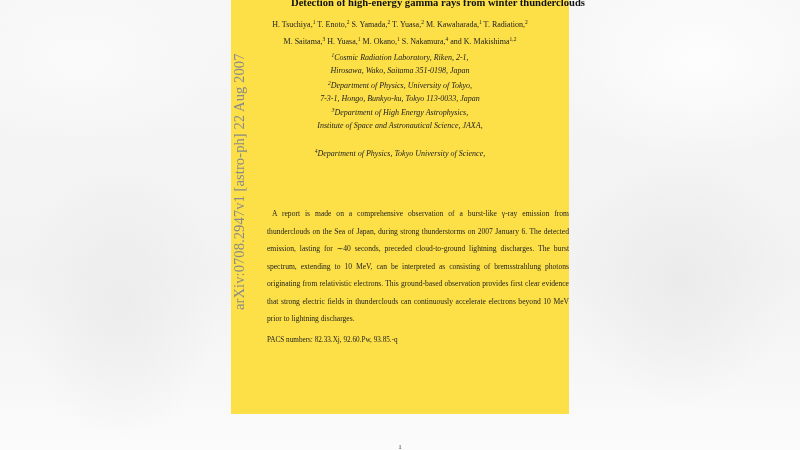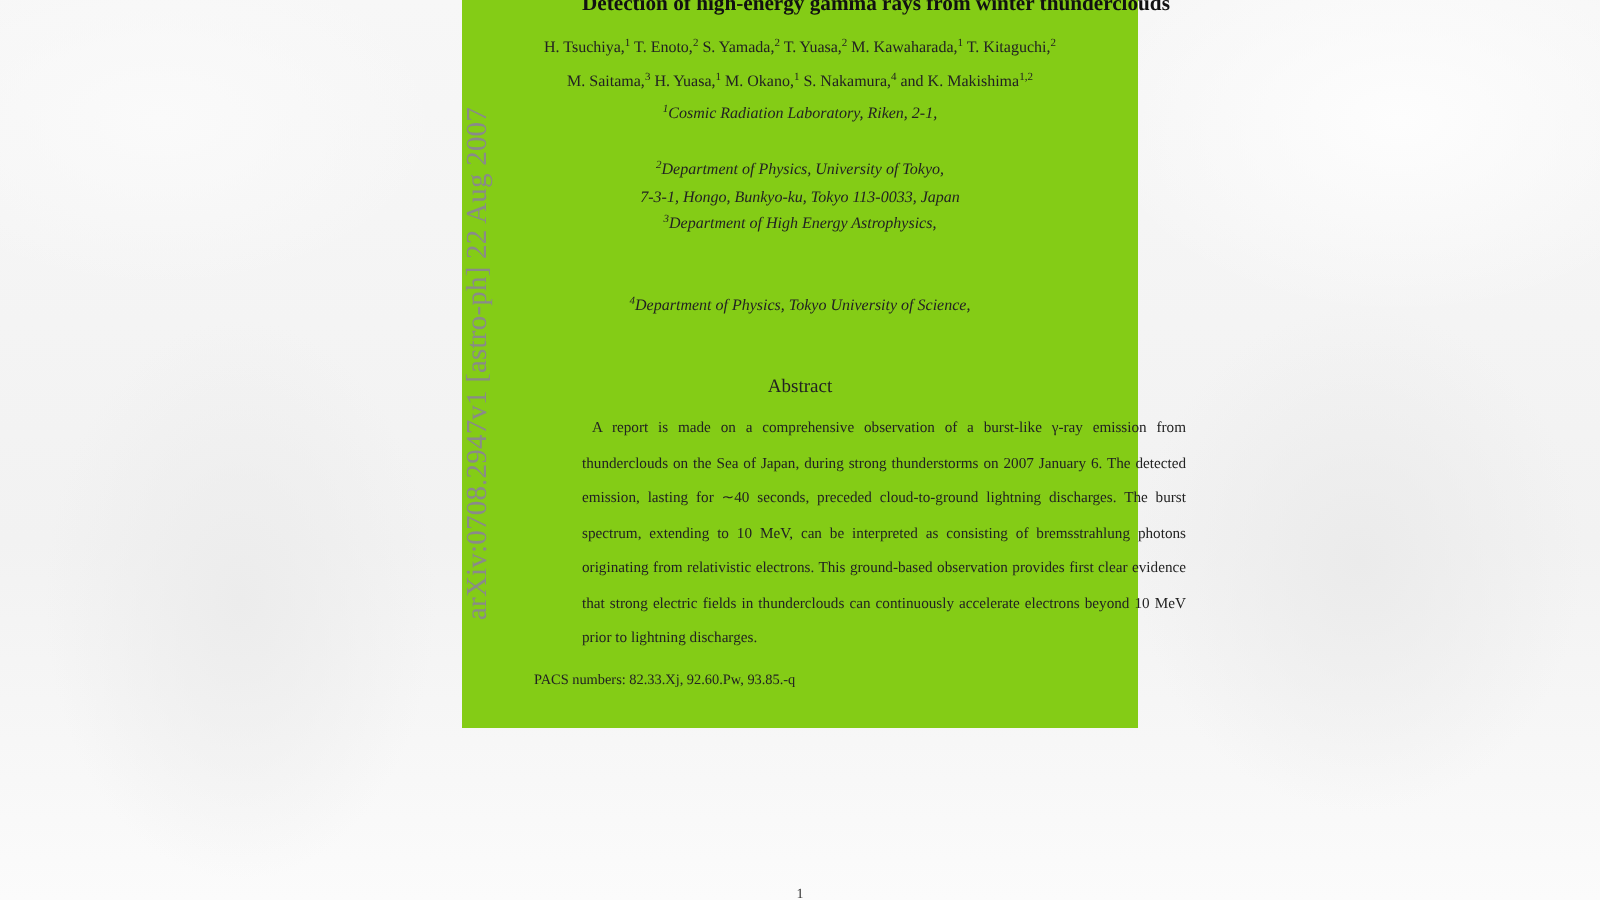--- a/index.html
+++ b/index.html
@@ -11,22 +11,22 @@
   .bg {
     position: absolute; inset: 0;
     background:
       radial-gradient(ellipse 140px 200px at 120px 300px, #ececec 0%, rgba(236,236,236,0) 70%),
       radial-gradient(ellipse 160px 180px at 680px 280px, #ebebeb 0%, rgba(235,235,235,0) 70%),
       radial-gradient(ellipse 200px 120px at 80px 60px, #fafafa 0%, rgba(250,250,250,0) 70%),
       radial-gradient(ellipse 220px 140px at 700px 60px, #fdfdfd 0%, rgba(253,253,253,0) 70%),
       linear-gradient(#f7f7f7, #f2f2f2 60%, #fbfbfb);
   }
   .page {
-    position: absolute; left: 231px; top: 0; width: 338px; height: 364px;
-    background: #84cc16; color: #111;
+    position: absolute; left: 231px; top: 0; width: 338px; height: 414px;
+    background: #fde047; color: #111;
   }
   .arxiv-stamp {
     position: absolute; left: 231px; top: 310px;
     transform-origin: 0 0; transform: rotate(-90deg);
     font-family: "Liberation Serif", serif; font-size: 14.5px; color: #8a8a8a;
     white-space: nowrap; letter-spacing: 0.1px;
   }
   .title {
     position: absolute; left: 0; width: 338px; top: -3px; text-align: center;
     font-family: "Liberation Serif", serif; font-weight: bold; font-size: 10.6px;
@@ -39,21 +39,21 @@
   }
   .line.it { font-style: italic; }
   .line sup { font-size: 5.5px; vertical-align: 3px; }
   .abstract-heading {
     position: absolute; left: 0; width: 338px; top: 189px; text-align: center;
     font-family: "Liberation Serif", serif; font-size: 9.5px; color: #222;
   }
   .abstract {
     position: absolute; left: 36px; width: 302px; top: 205px;
     font-family: "Liberation Serif", serif; font-size: 7.6px; color: #222;
-    line-height: 17.5px; text-align: justify; text-indent: 5px; margin-left: 24px;
+    line-height: 17.5px; text-align: justify; text-indent: 5px;
   }
   .pacs {
     position: absolute; left: 36px; top: 336px;
     font-family: "Liberation Serif", serif; font-size: 7.2px; color: #222;
   }
   .page-number {
     position: absolute; left: 0; width: 338px; top: 443px; text-align: center;
     font-family: "Liberation Serif", serif; font-size: 7px; color: #333;
   }
 </style>
@@ -64,40 +64,41 @@
 
 <div class="page">
   <div class="title">Detection of high-energy gamma rays from winter thunderclouds</div>
 
   <div class="line" style="top:19px;">
     <span>H. Tsuchiya,</span><sup>1</sup>
     <span>T. Enoto,</span><sup>2</sup>
     <span>S. Yamada,</span><sup>2</sup>
     <span>T. Yuasa,</span><sup>2</sup>
     <span>M. Kawaharada,</span><sup>1</sup>
-    <span>T. Kitaguchi,</span><sup>2</sup>
+    <span>T. Radiation,</span><sup>2</sup>
   </div>
   <div class="line" style="top:36px;">
     <span>M. Saitama,</span><sup>3</sup>
     <span>H. Yuasa,</span><sup>1</sup>
     <span>M. Okano,</span><sup>1</sup>
     <span>S. Nakamura,</span><sup>4</sup>
     <span>and K. Makishima</span><sup>1,2</sup>
   </div>
 
   <div class="line it" style="top:52px;"><sup>1</sup><span>Cosmic Radiation Laboratory, Riken, 2-1,</span></div>
+  <div class="line it" style="top:66px;">Hirosawa, Wako, Saitama 351-0198, Japan</div>
 
   <div class="line it" style="top:80px;"><sup>2</sup><span>Department of Physics, University of Tokyo,</span></div>
   <div class="line it" style="top:94px;font-family:Liberation Serif, serif;">7-3-1, Hongo, Bunkyo-ku, Tokyo 113-0033, Japan</div>
 
   <div class="line it" style="top:107px;"><sup>3</sup><span>Department of High Energy Astrophysics,</span></div>
+  <div class="line it" style="top:121px;">Institute of Space and Astronautical Science, JAXA,</div>
 
   <div class="line it" style="top:148px;"><sup>4</sup><span>Department of Physics, Tokyo University of Science,</span></div>
 
 
-  <div class="abstract-heading">Abstract</div>
   <div class="abstract">A report is made on a comprehensive observation of a burst-like γ-ray emission from thunderclouds on the Sea of Japan, during strong thunderstorms on 2007 January 6. The detected emission, lasting for ∼40 seconds, preceded cloud-to-ground lightning discharges. The burst spectrum, extending to 10 MeV, can be interpreted as consisting of bremsstrahlung photons originating from relativistic electrons. This ground-based observation provides first clear evidence that strong electric fields in thunderclouds can continuously accelerate electrons beyond 10 MeV prior to lightning discharges.</div>
   <div class="pacs">PACS numbers: 82.33.Xj, 92.60.Pw, 93.85.-q</div>
 
   <div class="page-number">1</div>
 </div>
 
 <div class="arxiv-stamp">arXiv:0708.2947v1  [astro-ph]  22 Aug 2007</div>
 
 </body></html>

